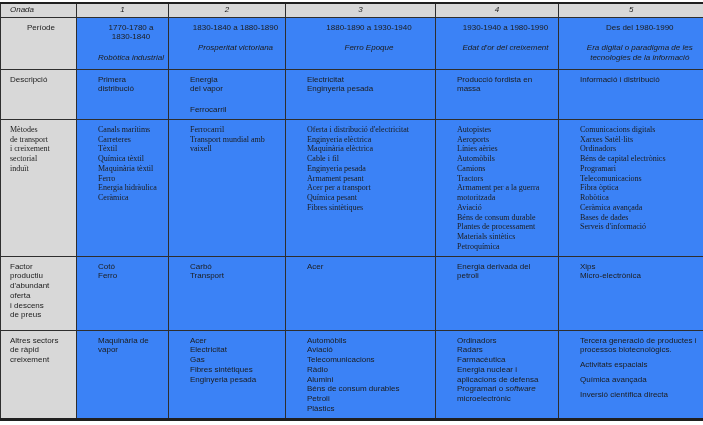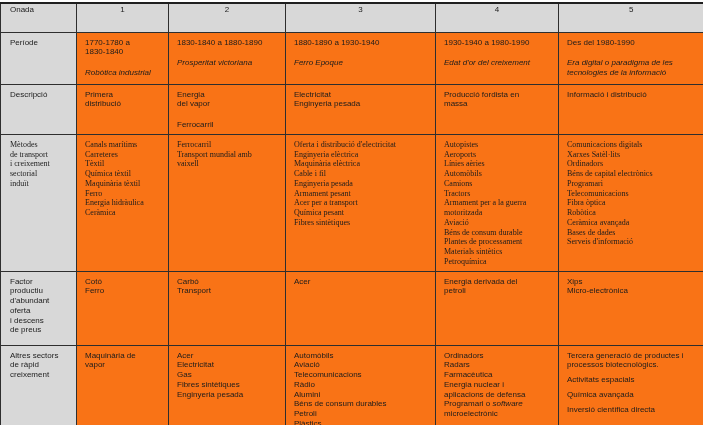--- a/index.html
+++ b/index.html
@@ -32,21 +32,21 @@
     border-right: 1px solid #2e2e2e;
     font-weight: normal;
     font-size: 8px;
     line-height: 1.22;
     vertical-align: top;
     overflow: hidden;
   }
   table.waves tr > *:last-child {
     border-right: none;
   }
-  thead tr { height: 29px; }
+  thead tr { height: 14px; font-style: italic; }
   thead th {
     background: #d8d8d8;
     text-align: center;
     vertical-align: middle;
     font-size: 8px;
   }
   thead th.corner {
     text-align: left;
     padding-left: 9px;
   }
@@ -55,34 +55,34 @@
     padding: 5px 4px 4px 9px;
     white-space: pre-line;
     vertical-align: middle;
   }
   tr.r-descripcio td.label,
   tr.r-factor td.label {
     vertical-align: top;
     margin-top: 27px;
   }
   td.cell {
-    background: #f97316;
-    padding: 5px 4px 4px 8px;
+    background: #3b82f6;
+    padding: 5px 4px 4px 21px;
   }
   .block {
     white-space: pre-line;
   }
   .block + .block {
     margin-top: 11px;
   }
   tr.r-altres td.cell .block + .block {
     margin-top: 5px;
   }
   .it { font-style: italic; }
-  tr.r-periode   { height: 52px; }
+  tr.r-periode   { height: 52px; text-align: center; }
   tr.r-descripcio{ height: 47px; }
   tr.r-metodes   { height: 131px; font-family: Liberation Serif, serif; }
   tr.r-factor    { height: 74px; }
   tr.r-altres    { height: 89px; }
 </style>
 </head>
 <body>
 
 <div id="page">
   <table class="waves">

